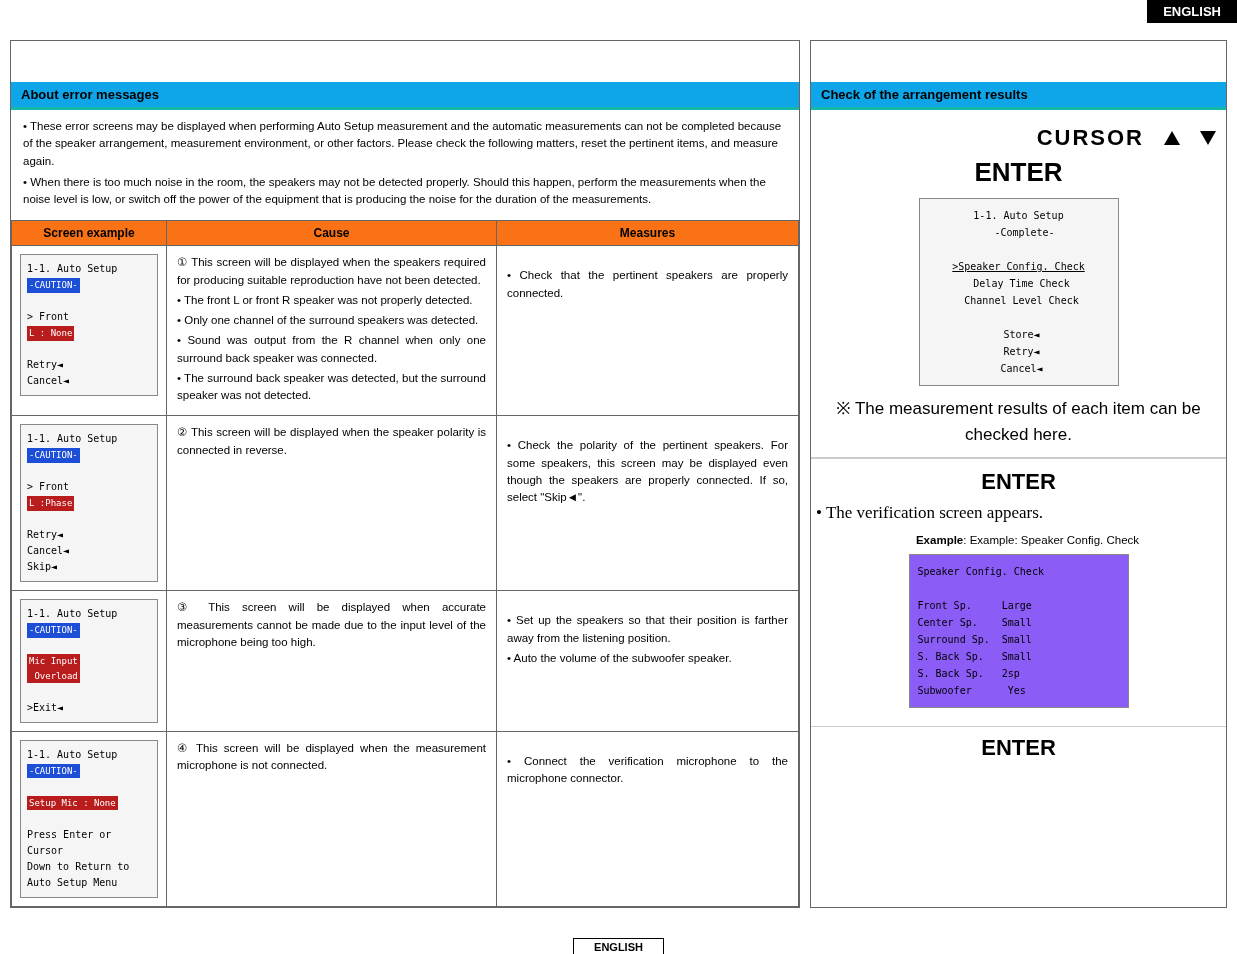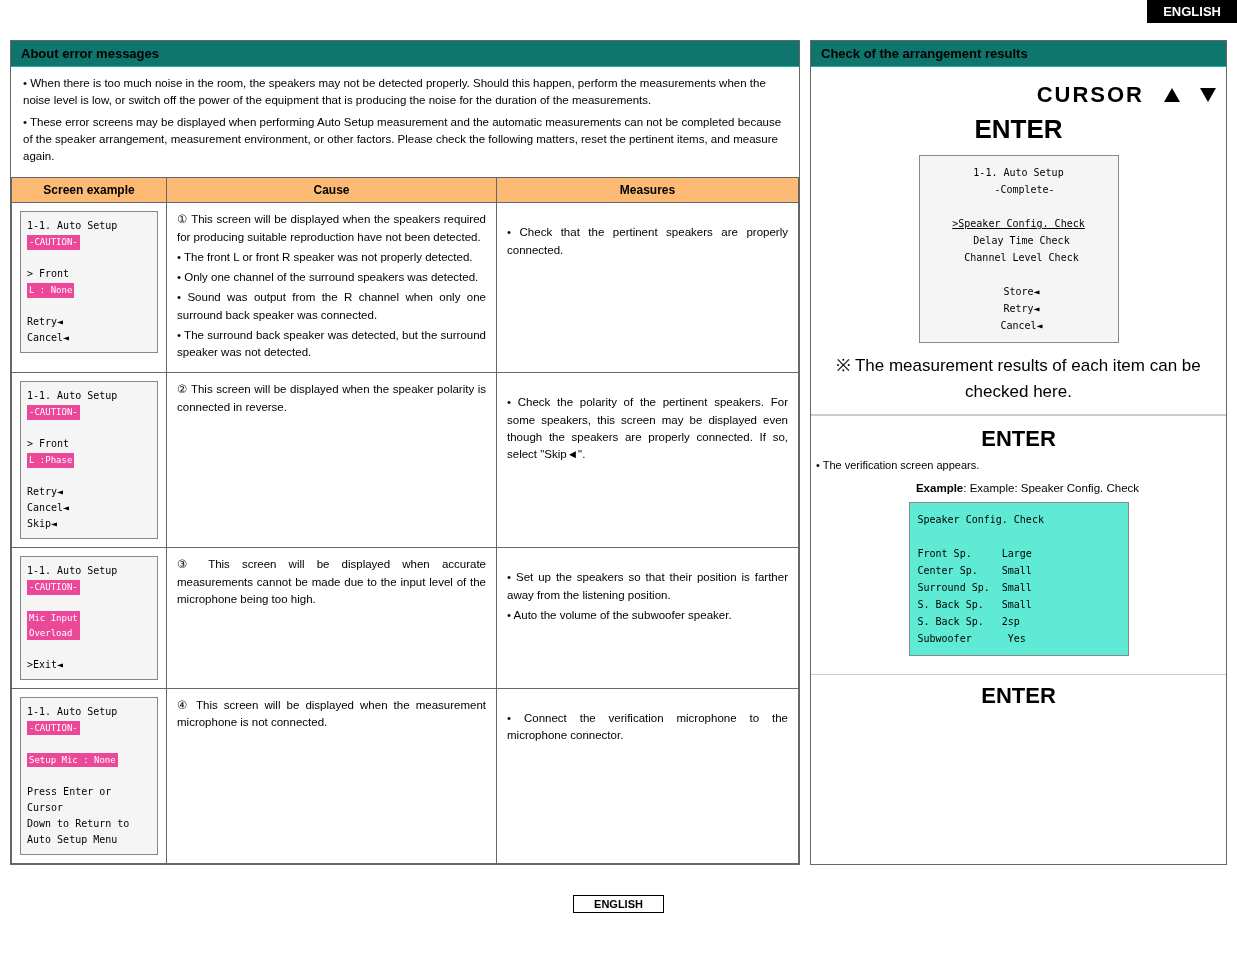--- a/index.html
+++ b/index.html
@@ -30,43 +30,44 @@
     }
     .left-panel {
       flex: 0 0 790px;
       border: 1px solid #666;
     }
     .right-panel {
       flex: 1;
       border: 1px solid #666;
     }
     .panel-title {
-      background: #0f766e;
+      background: #0ea5e9;
       font-weight: bold;
       font-size: 13px;
       padding: 5px 10px;
-      border-bottom: 1px solid #14b8a6;
+      border-bottom: 3px solid #14b8a6;
+      margin-top: 41px;
     }
     .intro-text {
       padding: 8px 12px;
       font-size: 11.5px;
       line-height: 1.5;
     }
     .intro-text p {
       margin-bottom: 4px;
     }
     .intro-text p::before {
       content: "• ";
     }
     table.error-table {
       width: 100%;
       border-collapse: collapse;
     }
     table.error-table th {
-      background: #fdba74;
+      background: #f97316;
       border: 1px solid #666;
       padding: 5px 8px;
       font-size: 12px;
       font-weight: bold;
       text-align: center;
     }
     table.error-table td {
       border: 1px solid #666;
       vertical-align: top;
       font-size: 11.5px;
@@ -86,34 +87,35 @@
     }
     .screen-box {
       font-family: monospace;
       font-size: 10px;
       border: 1px solid #888;
       padding: 6px;
       background: #f5f5f5;
       line-height: 1.6;
     }
     .caution-text {
-      background: #ec4899;
+      background: #1d4ed8;
       color: #fff;
       font-family: monospace;
       font-size: 9px;
       display: inline-block;
       padding: 0 2px;
     }
     .highlighted-item {
-      background: #ec4899;
+      background: #b91c1c;
       color: #fff;
       font-family: monospace;
       font-size: 9px;
       display: inline-block;
       padding: 0 2px;
+      text-align: right;
     }
     .cause-item {
       margin-bottom: 3px;
       text-align: justify;
     }
     .measure-item::before {
       content: "• ";
     }
     .measure-item {
       margin-bottom: 3px;
@@ -186,36 +188,37 @@
       border-top: 1px solid #ccc;
       padding: 10px 5px;
     }
     .enter-medium {
       font-size: 22px;
       font-weight: bold;
       text-align: center;
       margin-bottom: 5px;
     }
     .enter-desc {
-      font-size: 11px;
+      font-size: 17px;
       line-height: 1.5;
+      font-family: Liberation Serif, serif;
     }
     .enter-desc::before {
       content: "• ";
     }
     .example-label {
       margin-top: 8px;
       font-size: 11.5px;
       text-align: center;
     }
     .speaker-box {
       font-family: monospace;
       font-size: 10px;
       border: 1px solid #888;
-      background: #5eead4;
+      background: #8b5cf6;
       padding: 8px;
       margin: 8px auto;
       width: 220px;
       line-height: 1.7;
     }
     .enter-final {
       font-size: 22px;
       font-weight: bold;
       text-align: center;
       padding: 8px 0;
@@ -241,22 +244,22 @@
 </head>
 <body>
 
 <div class="english-header">ENGLISH</div>
 
 <div class="main-content">
 
   <div class="left-panel">
     <div class="panel-title">About error messages</div>
     <div class="intro-text">
+      <p>These error screens may be displayed when performing Auto Setup measurement and the automatic measurements can not be completed because of the speaker arrangement, measurement environment, or other factors. Please check the following matters, reset the pertinent items, and measure again.</p>
       <p>When there is too much noise in the room, the speakers may not be detected properly. Should this happen, perform the measurements when the noise level is low, or switch off the power of the equipment that is producing the noise for the duration of the measurements.</p>
-      <p>These error screens may be displayed when performing Auto Setup measurement and the automatic measurements can not be completed because of the speaker arrangement, measurement environment, or other factors. Please check the following matters, reset the pertinent items, and measure again.</p>
     </div>
 
     <table class="error-table">
       <thead>
         <tr>
           <th>Screen example</th>
           <th>Cause</th>
           <th>Measures</th>
         </tr>
       </thead>

